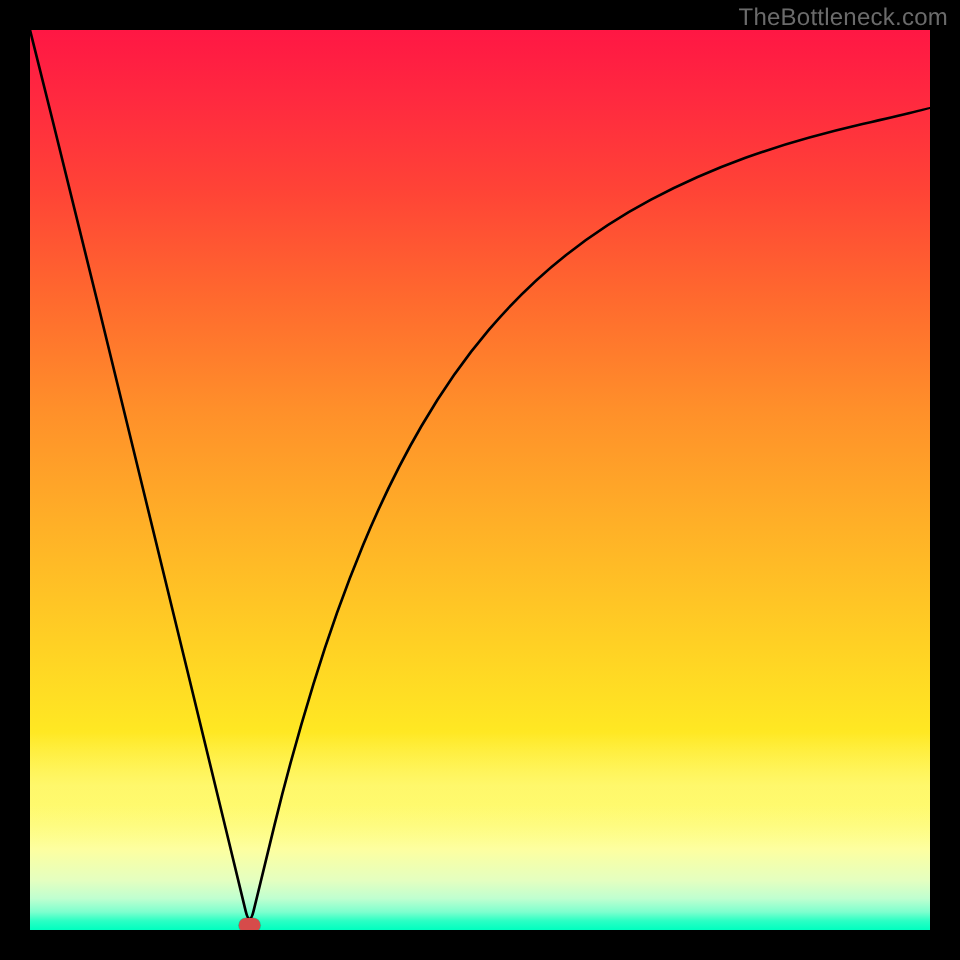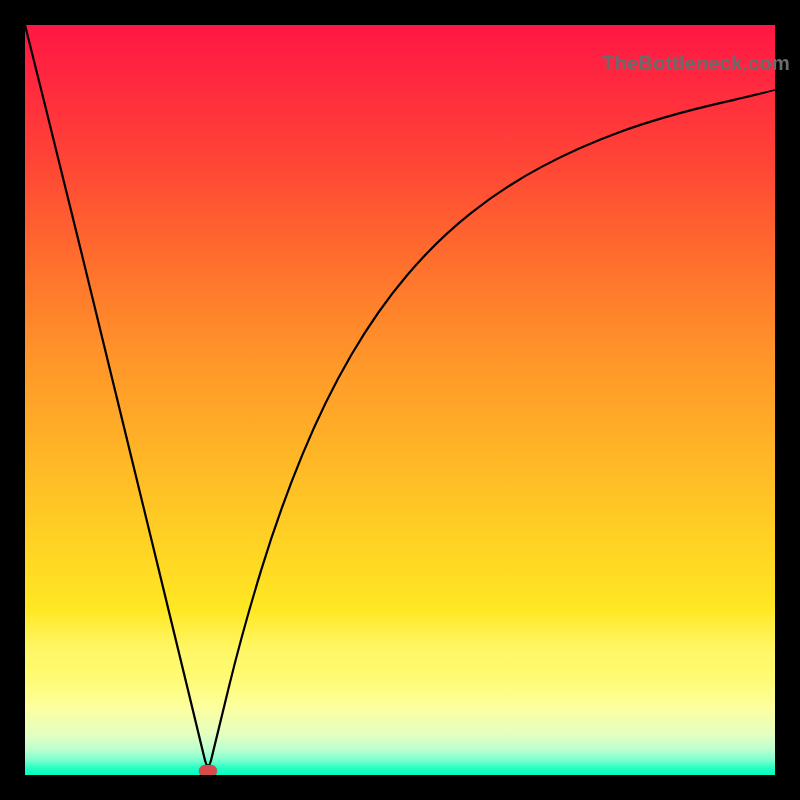--- a/index.html
+++ b/index.html
@@ -76,24 +76,23 @@
     background: #d64b4a;
     transform: translate(-50%, -50%);
     box-shadow: 0 0 0 0.5px rgba(0,0,0,0.2);
   }
   .watermark {
     position: absolute;
     top: 4px;
     right: 10px;
     color: #6b6b6b;
     font-size: 20px;
-    font-weight: 700;
+    font-weight: 400;
     letter-spacing: 0.2px;
     user-select: none;
-    margin-top: 48px;
   }
 </style>
 </head>
 <body>
 
 <div class="frame">
 
   <div class="plot">
     <div class="gradient"></div>
     <div class="yellow-band"></div>

